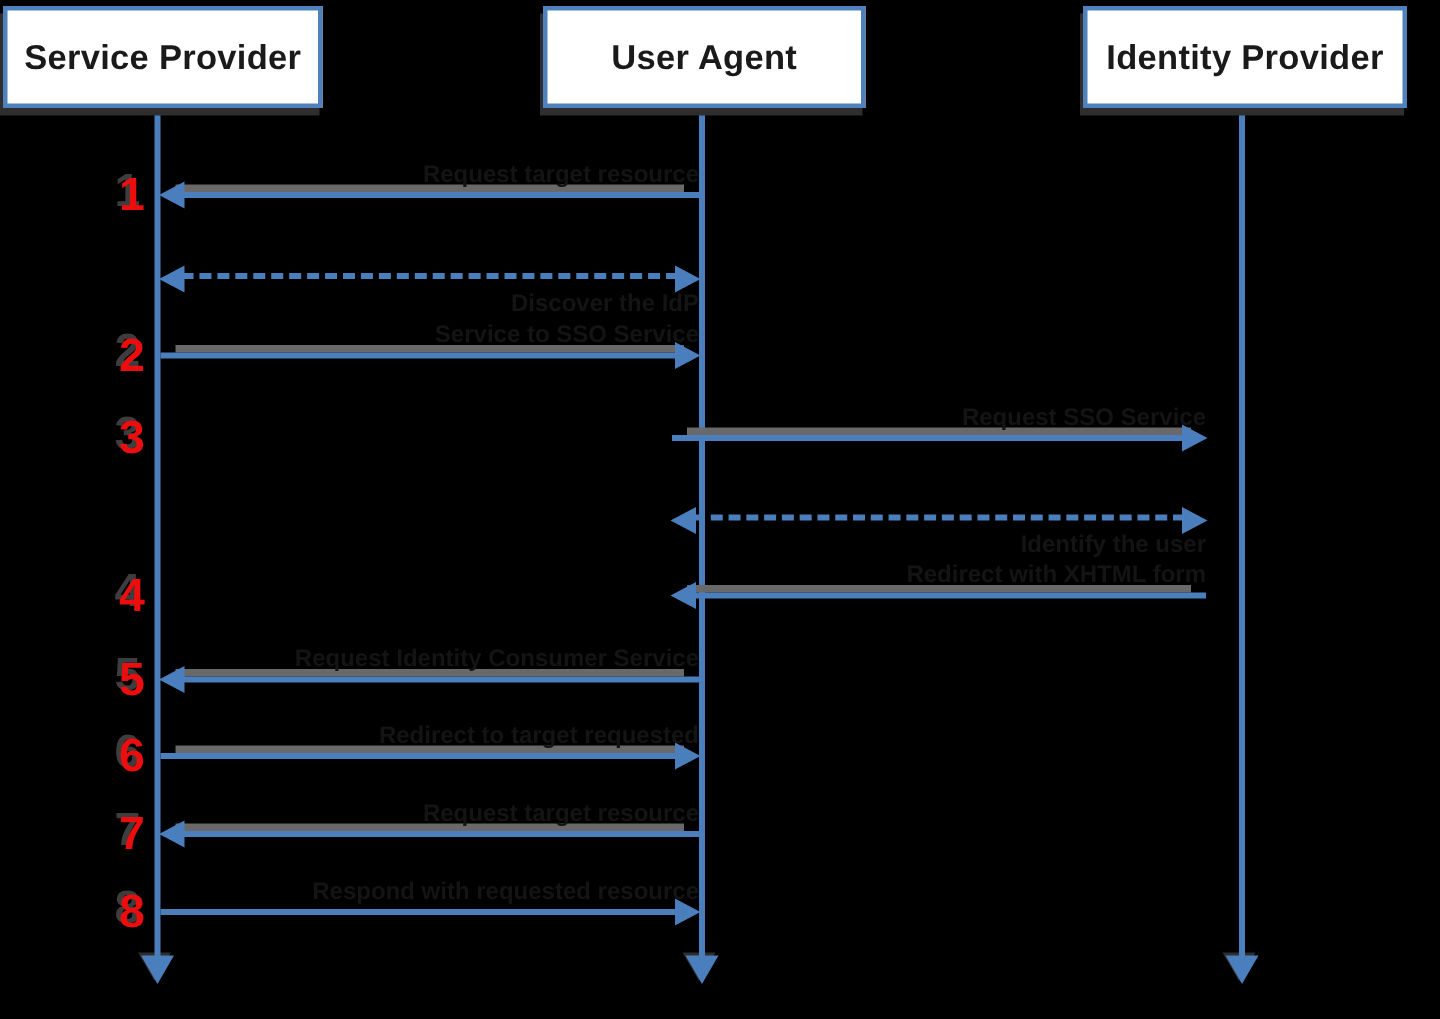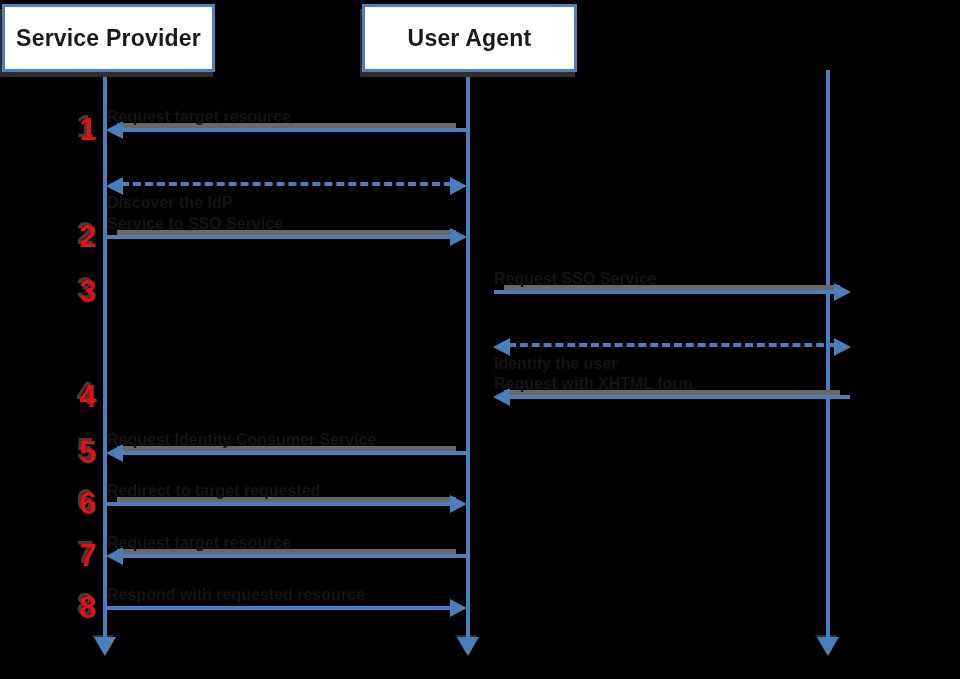--- a/index.html
+++ b/index.html
@@ -28,33 +28,33 @@
     border-left:11px solid transparent;border-right:11px solid transparent;
     border-top:19px solid #4b7ebc;
     filter:drop-shadow(-2px -2px 0 #2e2e2e);
   }
   .lf-head-sp{left:94px;}
   .lf-head-ua{left:457px;}
   .lf-head-idp{left:817px;}
   
   .msg{position:absolute;height:4px;z-index:2;}
   .span-spua{left:107px;width:359px;}
-  .span-uaidp{left:494px;width:356px;}
+  .span-uaidp{left:448px;width:356px;}
   .m1{top:128px;} .md1{top:184px;} .m2{top:235px;} .m3{top:290px;} .md2{top:345px;}
   .m4{top:395px;} .m5{top:451px;} .m6{top:502px;} .m7{top:554px;} .m8{top:606px;}
   .shadow{position:absolute;top:-5px;left:10px;right:10px;height:5px;background:#696969;}
   .line{position:absolute;top:0;height:4px;background:#4b7ebc;}
   .line-left{left:13px;right:0;}
   .line-right{left:0;right:13px;}
   .dline{position:absolute;top:-2px;left:14px;right:14px;height:0;border-top:4px dashed #4b7ebc;}
   .head{position:absolute;width:0;height:0;top:-7px;}
   .head-l{left:-1px;border-top:9px solid transparent;border-bottom:9px solid transparent;border-right:17px solid #4b7ebc;}
   .head-r{right:-1px;border-top:9px solid transparent;border-bottom:9px solid transparent;border-left:17px solid #4b7ebc;}
   .mlabel{
-    position:absolute;left:0;right:0;bottom:6px;text-align:left;
+    position:absolute;left:0;right:0;bottom:6px;text-align:right;
     font-size:16px;font-weight:bold;color:#141414;white-space:nowrap;
   }
   .mlabel-below{bottom:auto;top:10px;}
   
   .stepnum{
     position:absolute;left:74px;width:28px;text-align:center;
     font-size:31px;line-height:30px;font-weight:bold;color:#ec0e0e;
     text-shadow:-3px -3px 0 #3d3d3d;z-index:4;
   }
   .n1{top:115px;} .n2{top:222px;} .n3{top:277px;} .n4{top:382px;}
@@ -70,20 +70,23 @@
   <div class="lifeline lf-idp"></div>
   <div class="lf-head lf-head-sp"></div>
   <div class="lf-head lf-head-ua"></div>
   <div class="lf-head lf-head-idp"></div>
 
   <div class="actor actor-ua">
     <span>User Agent</span>
   </div>
   <div class="actor actor-sp">
     <span>Service Provider</span>
+  </div>
+  <div class="actor actor-idp">
+    <span>Identity Provider</span>
   </div>
 
   <span class="stepnum n1">1</span>
   <span class="stepnum n2">2</span>
   <span class="stepnum n3">3</span>
   <span class="stepnum n4">4</span>
   <span class="stepnum n5">5</span>
   <span class="stepnum n6">6</span>
   <span class="stepnum n7">7</span>
   <span class="stepnum n8">8</span>
@@ -120,21 +123,21 @@
     <div class="dline"></div>
     <div class="head head-l"></div>
     <div class="head head-r"></div>
     <div class="mlabel mlabel-below">Identify the user</div>
   </div>
 
   <div class="msg span-uaidp m4">
     <div class="shadow"></div>
     <div class="line line-left"></div>
     <div class="head head-l"></div>
-    <div class="mlabel">Request with XHTML form</div>
+    <div class="mlabel">Redirect with XHTML form</div>
   </div>
 
   <div class="msg span-spua m5">
     <div class="shadow"></div>
     <div class="line line-left"></div>
     <div class="head head-l"></div>
     <div class="mlabel">Request Identity Consumer Service</div>
   </div>
 
   <div class="msg span-spua m6">

